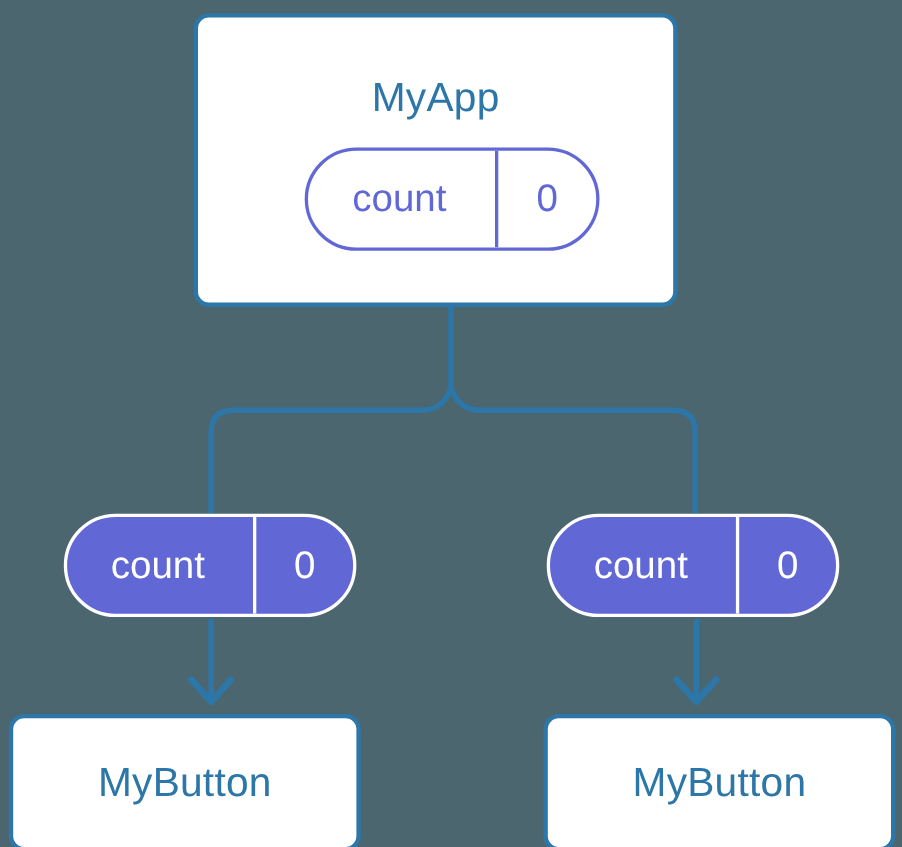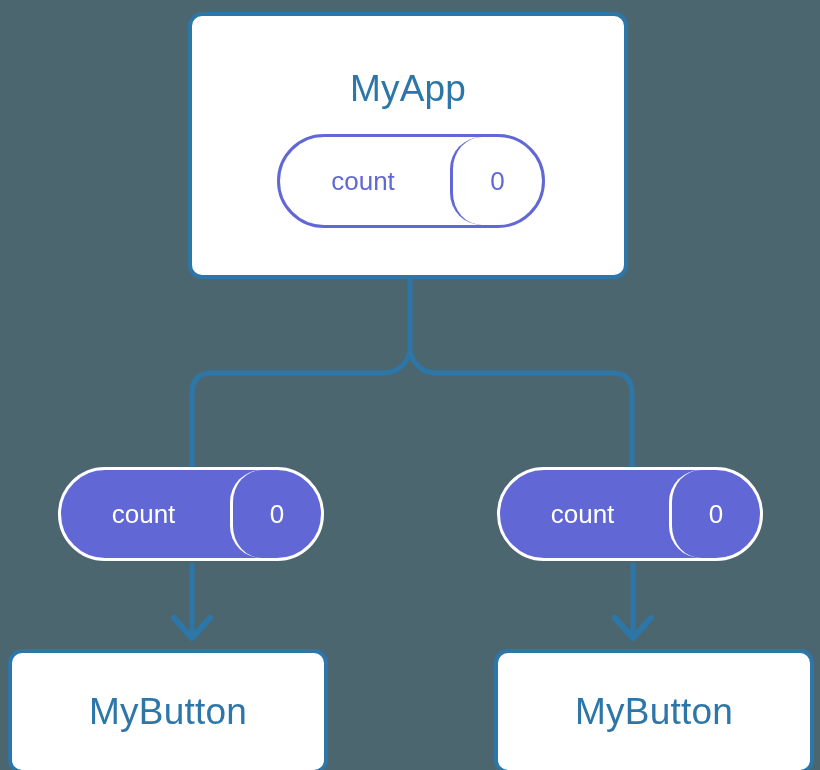--- a/index.html
+++ b/index.html
@@ -41,21 +41,21 @@
   }
   .comp-title {
     color: #2d76a8;
     font-size: 37px;
     font-weight: 400;
     letter-spacing: 0.2px;
     white-space: nowrap;
   }
   
   #app-box {
-    left: 188px;
+    left: 176px;
     top: 12px;
     width: 440px;
     height: 267px;
     justify-content: flex-start;
   }
   #app-box .comp-title {
     margin-top: 52px;
   }
   
   .leaf-box {
@@ -73,25 +73,24 @@
     align-items: stretch;
     box-sizing: border-box;
     border-radius: 999px;
     overflow: hidden;
   }
   .pill .pill-key,
   .pill .pill-val {
     display: flex;
     align-items: center;
     justify-content: center;
-    font-size: 26px;
+    font-size: 35px;
     font-weight: 400;
     white-space: nowrap;
     box-sizing: border-box;
-    border-radius: 32px;
   }
   
   .pill-hollow {
     background: #ffffff;
     border: 3px solid #6168d6;
   }
   .pill-hollow .pill-key,
   .pill-hollow .pill-val { color: #6168d6; }
   .pill-hollow .pill-val { border-left: 3px solid #6168d6; }
 

